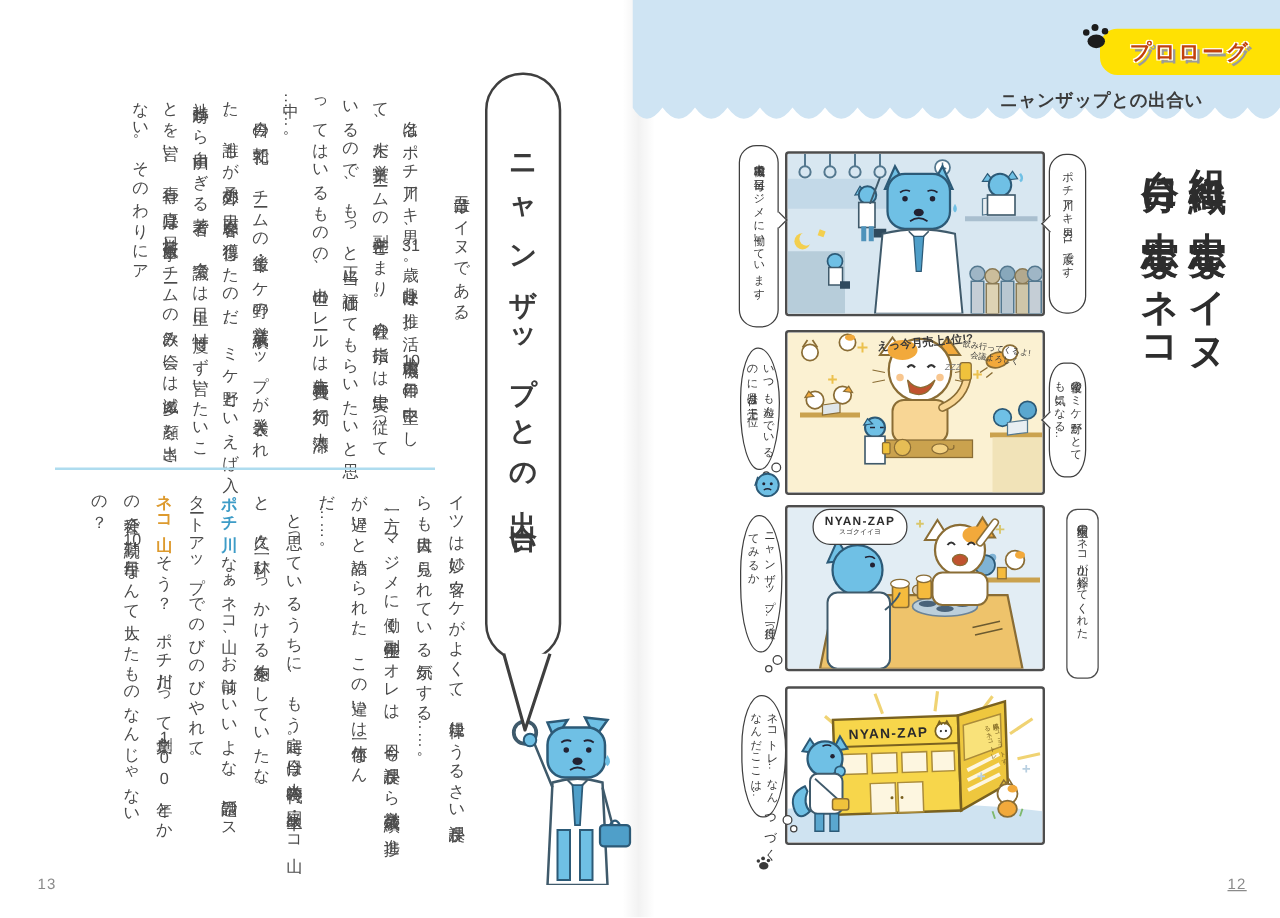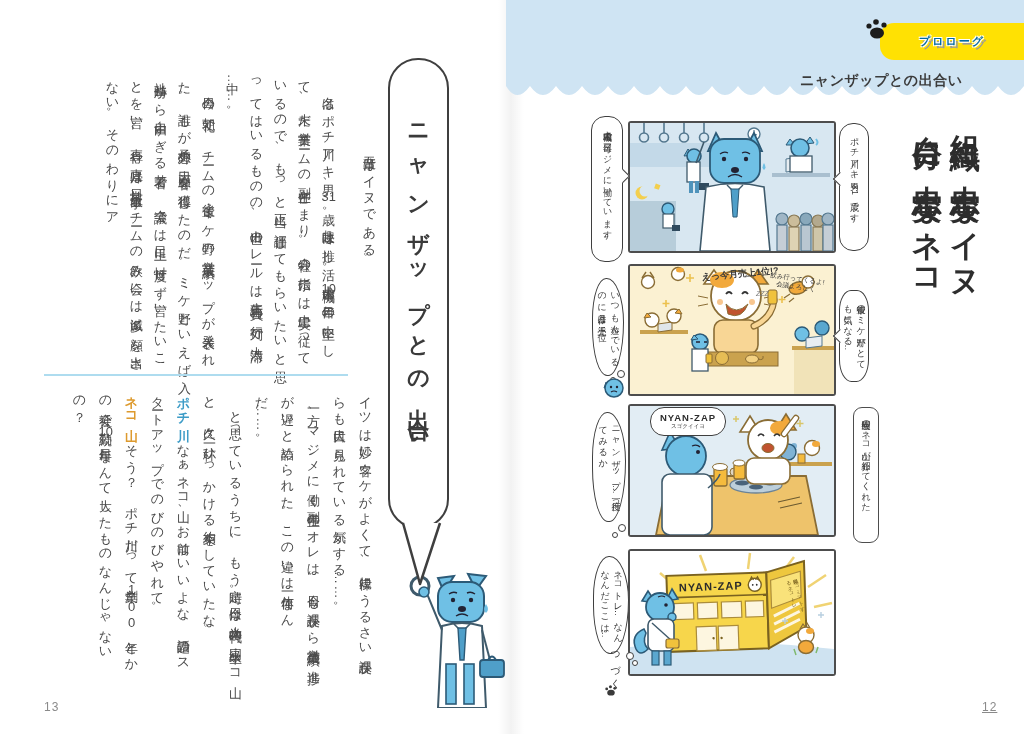--- a/index.html
+++ b/index.html
@@ -18,21 +18,21 @@
   .section-heading{writing-mode:vertical-rl;font-size:22px;font-weight:bold;color:#3a3a3a;letter-spacing:10px;margin-top:50px;}
   .tail-svg{position:absolute;left:399px;top:522px;z-index:2;}
   .intro-col{position:absolute;left:360px;top:146px;font-size:13px;letter-spacing:2px;}
   .block1{left:48px;top:72px;width:292px;height:302px;font-size:13px;line-height:24px;letter-spacing:1.8px;}
   .block2{left:60px;top:387px;width:318px;height:292px;font-size:13px;line-height:26px;letter-spacing:1.4px;}
   .divider{position:absolute;left:44px;top:374px;width:304px;height:2px;background:#aedcef;}
   .pagenum{position:absolute;font-size:12px;color:#8a8a8a;letter-spacing:1px;}
   
   .band{position:absolute;left:506px;top:0;width:518px;height:104px;}
   .badge{position:absolute;left:880px;top:23px;width:144px;height:37px;background:#ffe103;border-radius:14px 0 0 14px;display:flex;align-items:center;justify-content:center;}
-  .badge-label{font-size:11px;font-weight:bold;letter-spacing:2px;color:#0369a1;text-shadow:-1px -1px 0 #fff,1px -1px 0 #fff,-1px 1px 0 #fff,1px 1px 0 #fff,3px 3px 0 #9b9b9b;}
+  .badge-label{font-size:17px;font-weight:bold;letter-spacing:2px;color:#c2410c;text-shadow:-1px -1px 0 #fff,1px -1px 0 #fff,-1px 1px 0 #fff,1px 1px 0 #fff,3px 3px 0 #9b9b9b;}
   .paw{position:absolute;left:864px;top:17px;}
   .subtitle{position:absolute;left:800px;top:72px;font-size:14px;font-weight:bold;color:#3b3b3b;letter-spacing:0.5px;}
   .main-title{position:absolute;right:40px;top:112px;height:300px;writing-mode:vertical-rl;font-size:30px;font-weight:800;color:#2d2d2d;line-height:38px;letter-spacing:5px;}
   .main-title p{margin:0;}
   .panel{position:absolute;left:628px;width:208px;border:2px solid #4d4d4d;border-radius:3px;background:#fff;overflow:hidden;box-sizing:border-box;}
   .panel svg{display:block;}
   .vbubble{position:absolute;background:#fff;border:1.6px solid #3f3f3f;border-radius:14px;display:flex;justify-content:center;box-sizing:border-box;padding:7px 2px;z-index:3;}
   .vbubble .vtext{font-size:9px;line-height:13px;letter-spacing:0.5px;color:#3a3a3a;}
   .tail-r{position:absolute;right:-5.5px;top:54px;width:9px;height:9px;background:#fff;border-right:1.6px solid #3f3f3f;border-top:1.6px solid #3f3f3f;transform:rotate(45deg);}
   .tail-l{position:absolute;left:-5.5px;top:50px;width:9px;height:9px;background:#fff;border-left:1.6px solid #3f3f3f;border-bottom:1.6px solid #3f3f3f;transform:rotate(45deg);}
@@ -90,21 +90,21 @@
     <polygon points="60,80 68,80 66,112 62,112" fill="#4f9fc9" stroke="#2c5a77" stroke-width="1.4"></polygon>
     <path d="M44,82 L30,48 L24,42" stroke="#3f5a6b" stroke-width="2" fill="none"></path>
     <circle cx="26" cy="44" r="5" fill="#6fc0e5" stroke="#2c5a77" stroke-width="1.6"></circle>
     <path d="M84,82 L92,112" stroke="#3f5a6b" stroke-width="2" fill="none"></path>
     <rect x="82" y="112" width="24" height="17" rx="3" fill="#4f9fc9" stroke="#2c5a77" stroke-width="1.8"></rect>
     <path d="M90,112 q4,-7 8,0" stroke="#2c5a77" stroke-width="1.8" fill="none"></path>
     <rect x="48" y="116" width="10" height="40" fill="#6fc0e5" stroke="#2c5a77" stroke-width="1.6"></rect>
     <rect x="66" y="116" width="10" height="40" fill="#6fc0e5" stroke="#2c5a77" stroke-width="1.6"></rect>
   </svg>
 
-  <div class="pagenum" style="left:30px;top:700px;margin-left:14px;">13</div>
+  <div class="pagenum" style="left:30px;top:700px;">13</div>
 
   <svg class="band" viewBox="0 0 518 104">
     <path d="M0,0 L518,0 L518,86
       Q505,104 492,86 Q479,104 466,86 Q453,104 440,86 Q427,104 414,86 Q401,104 388,86
       Q375,104 362,86 Q349,104 336,86 Q323,104 310,86 Q297,104 284,86 Q271,104 258,86
       Q245,104 232,86 Q219,104 206,86 Q193,104 180,86 Q167,104 154,86 Q141,104 128,86
       Q115,104 102,86 Q89,104 76,86 Q63,104 50,86 Q37,104 24,86 Q11,104 0,86 Z" fill="#cfe4f3"></path>
   </svg>
 
   <div class="badge">

